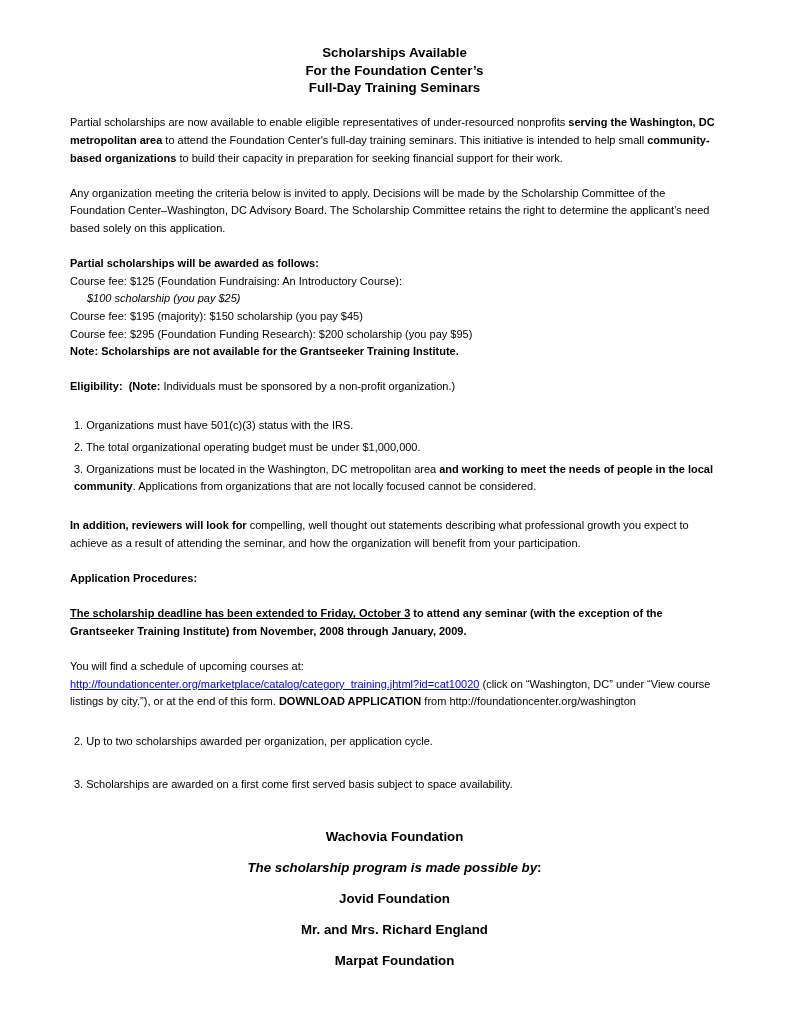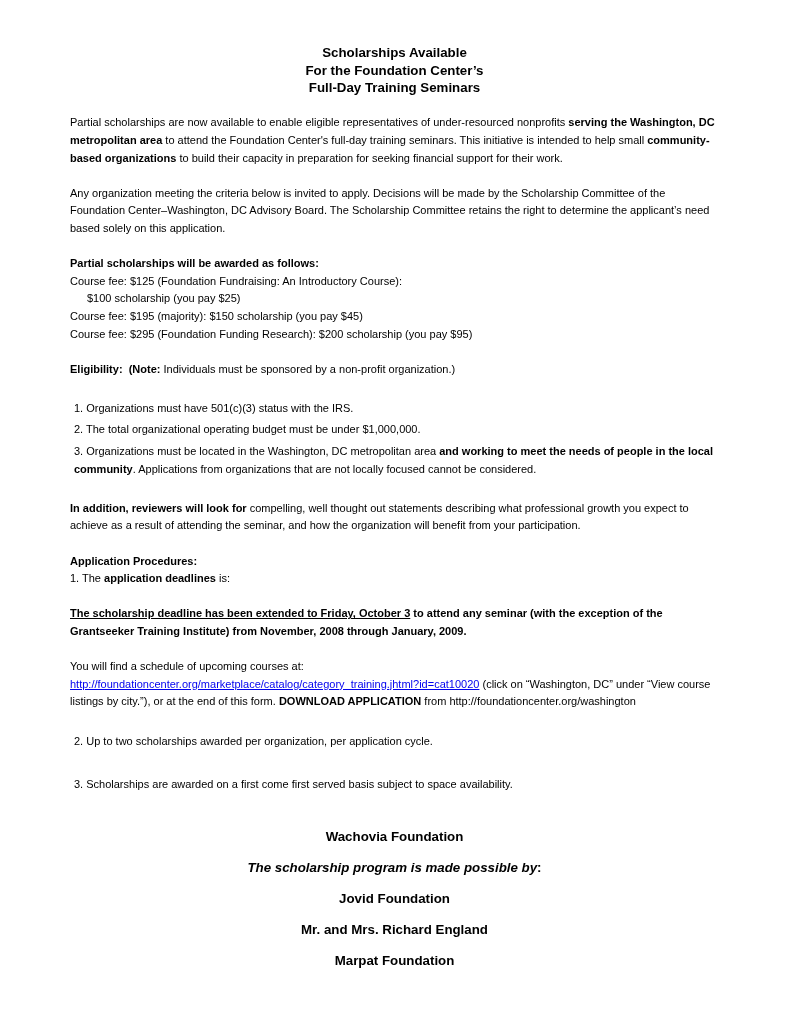--- a/index.html
+++ b/index.html
@@ -39,21 +39,21 @@
     font-size: 11px;
     line-height: 17.6px;
     text-align: left;
   }
   .gap-lg { height: 17.6px; }
   b, .b { font-weight: bold; }
   .u { text-decoration: underline; }
   .link {
     color: #0000ee;
   }
-  .indent { display: block; padding-left: 17px; }
+  .indent { display: block; padding-left: 17px; font-style: italic; }
   .bolditalic {
     font-weight: bold;
     font-style: italic;
   }
   .nonitalic {
     font-style: normal;
     font-weight: bold;
   }
   .footer-line {
     text-align: center;
@@ -85,39 +85,39 @@
 
     <div class="gap-lg"></div>
 
     <p class="para b">Partial scholarships will be awarded as follows:</p>
     <p class="para">Course fee: $125 (Foundation Fundraising: An Introductory Course):</p>
     <p class="para">
         <span class="indent">$100 scholarship (you pay $25)</span>
       </p>
     <p class="para">Course fee: $195 (majority): $150 scholarship (you pay $45)</p>
     <p class="para">Course fee: $295 (Foundation Funding Research): $200 scholarship (you pay $95)</p>
+    <p class="para b">Note: Scholarships are not available for the Grantseeker Training Institute.</p>
 
     <div class="gap-lg"></div>
 
     <p class="para"><b>Eligibility:</b><span>&nbsp; </span><b>(Note:</b><span> Individuals must be sponsored by a non-profit organization.)</span></p>
 
     <div class="gap-lg"></div>
 
     <p class="para num-item">1. Organizations must have 501(c)(3) status with the IRS.</p>
     <p class="para num-item">2. The total organizational operating budget must be under $1,000,000.</p>
     <p class="para num-item"><span>3. Organizations must be located in the Washington, DC metropolitan area </span><b>and working to meet the needs of people in the local community</b><span>. Applications from organizations that are not locally focused cannot be considered.</span></p>
 
     <div class="gap-lg"></div>
 
     <p class="para"><b>In addition, reviewers will look for</b><span> compelling, well thought out statements describing what professional growth you expect to achieve as a result of attending the seminar, and how the organization will benefit from your participation.</span></p>
 
     <div class="gap-lg"></div>
 
     <p class="para b">Application Procedures:</p>
-    <p class="para"><span>1.  The </span><b>application deadlines</b><span> is:</span></p>
 
     <div class="gap-lg"></div>
 
     <p class="para b"><span class="u">The scholarship deadline has been extended to Friday, October 3</span><span> to attend any seminar (with the exception of the Grantseeker Training Institute) from November, 2008 through January, 2009.</span></p>
 
     <div class="gap-lg"></div>
 
     <p class="para">You will find a schedule of upcoming courses at:</p>
     <p class="para"><a class="link" href="#">http://foundationcenter.org/marketplace/catalog/category_training.jhtml?id=cat10020</a><span> (click on “Washington, DC” under “View course listings by city.”), or at the end of this form.  </span><b>DOWNLOAD APPLICATION</b><span> from http://foundationcenter.org/washington</span></p>
 

